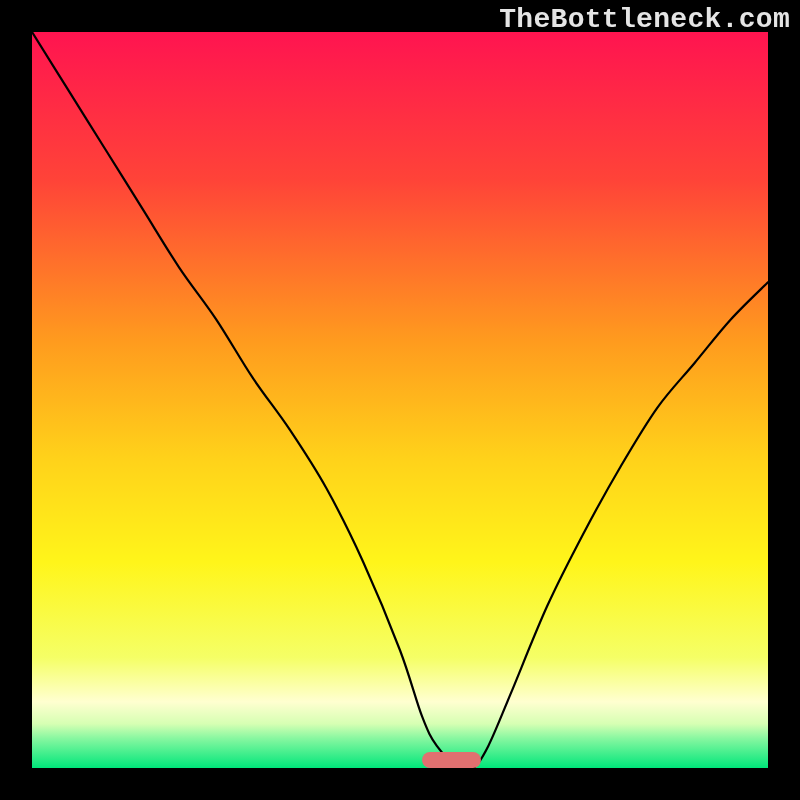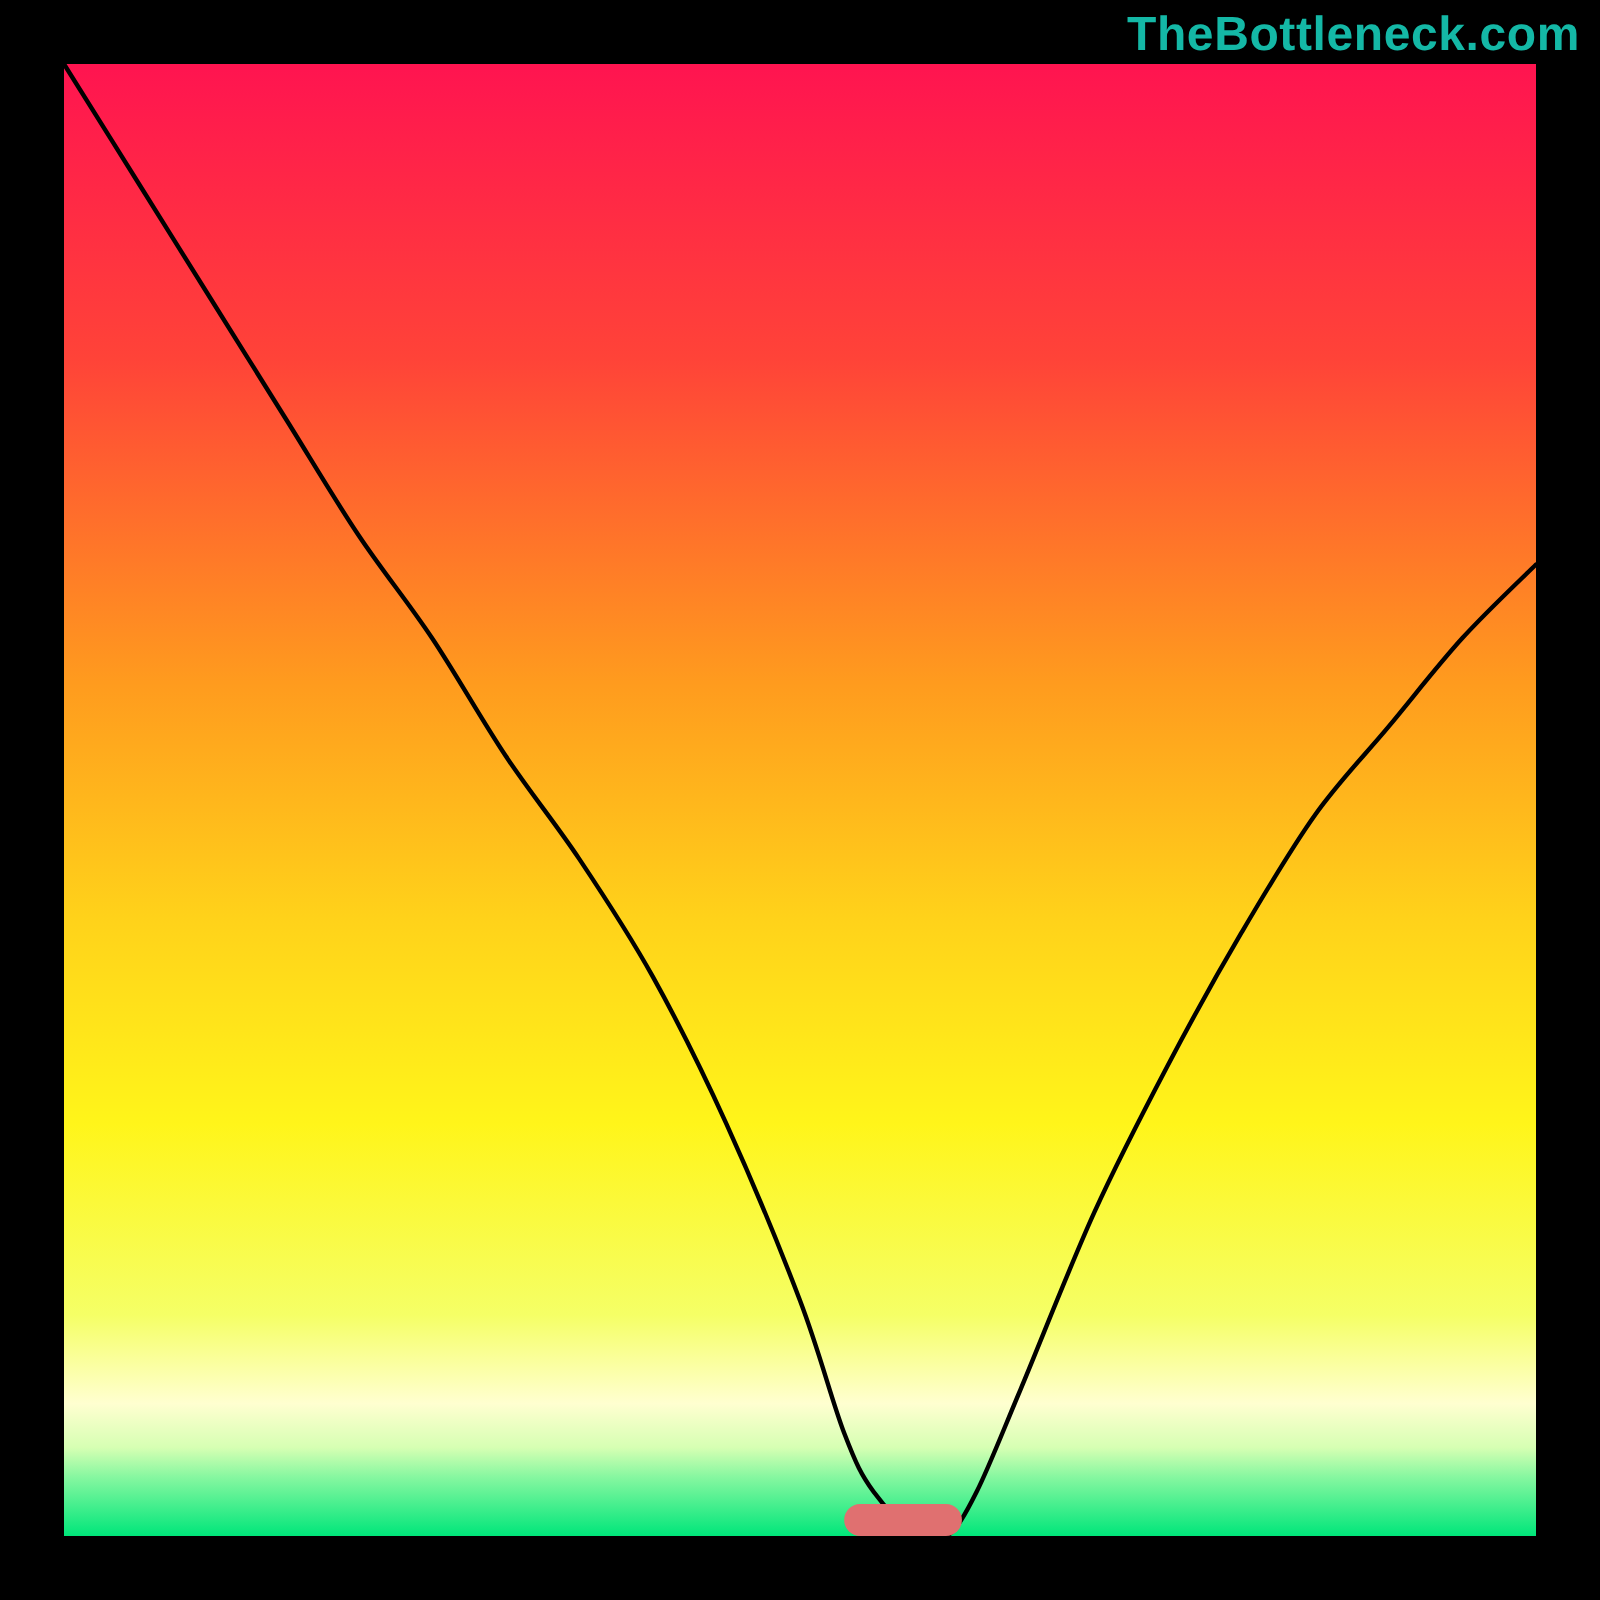--- a/index.html
+++ b/index.html
@@ -14,25 +14,26 @@
   .frame {
     position: relative;
     width: 800px;
     height: 800px;
     background: #000;
   }
   .watermark {
     position: absolute;
     top: 4px;
     right: 10px;
-    color: #14b8a6;
-    font-size: 24px;
+    color: #e5e5e5;
+    font-size: 28px;
     font-weight: 600;
     letter-spacing: 0.3px;
     z-index: 10;
+    font-family: Liberation Mono, monospace;
   }
   .plot-area {
     position: absolute;
     left: 32px;
     top: 32px;
     width: 736px;
     height: 736px;
     overflow: hidden;
   }
   .plot-area svg {

